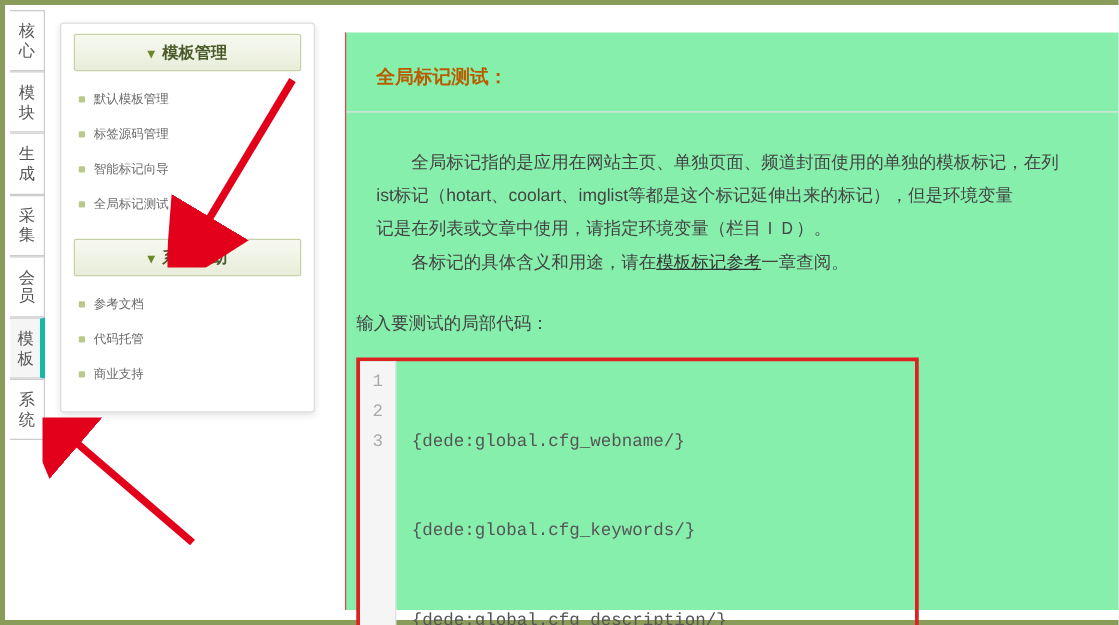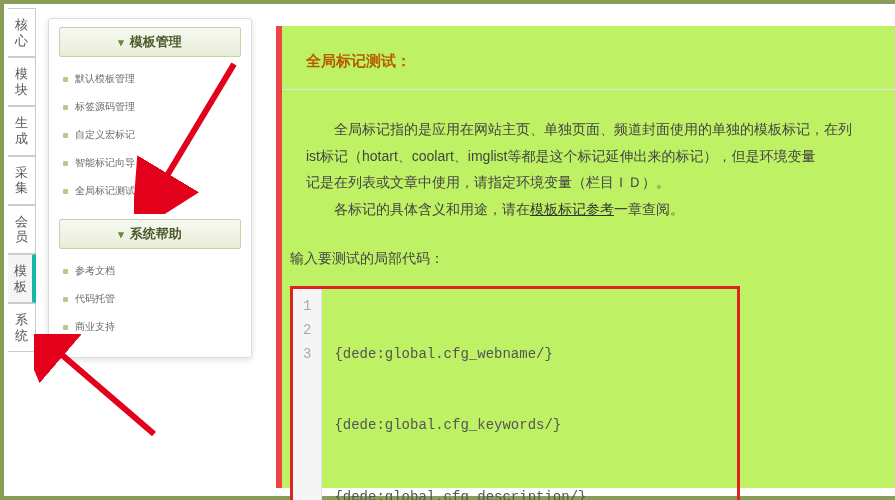--- a/index.html
+++ b/index.html
@@ -94,22 +94,22 @@
     background: #b9c98a;
     border-radius: 1px;
   }
   
   .main {
     position: absolute;
     left: 272px;
     top: 22px;
     right: 0;
     bottom: 8px;
-    border-left: 6px solid #ef4444;
-    background: #bef264;
+    border-left: 1px solid #ef4444;
+    background: #86efac;
   }
   .main-title {
     padding: 26px 0 18px 24px;
     color: #b85c00;
     font-weight: bold;
     font-size: 15px;
     border-bottom: 1px solid #e2e2e2;
   }
   .desc {
     padding: 26px 8px 10px 24px;
@@ -168,21 +168,20 @@
     <div class="vnav-item">系统</div>
   </div>
 
   <div class="sidebar">
     <div class="group-header">
       <span class="caret">▾</span><span>模板管理</span>
     </div>
     <ul class="menu-list">
       <li class="menu-item">默认模板管理</li>
       <li class="menu-item">标签源码管理</li>
-      <li class="menu-item">自定义宏标记</li>
       <li class="menu-item">智能标记向导</li>
       <li class="menu-item">全局标记测试</li>
     </ul>
     <div class="group-header">
       <span class="caret">▾</span><span>系统帮助</span>
     </div>
     <ul class="menu-list">
       <li class="menu-item">参考文档</li>
       <li class="menu-item">代码托管</li>
       <li class="menu-item">商业支持</li>

